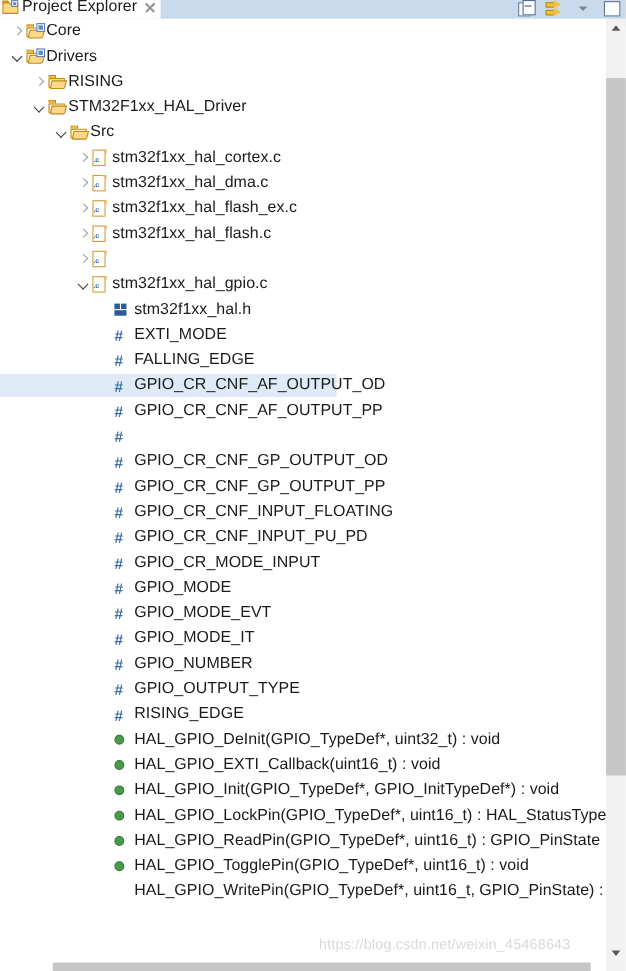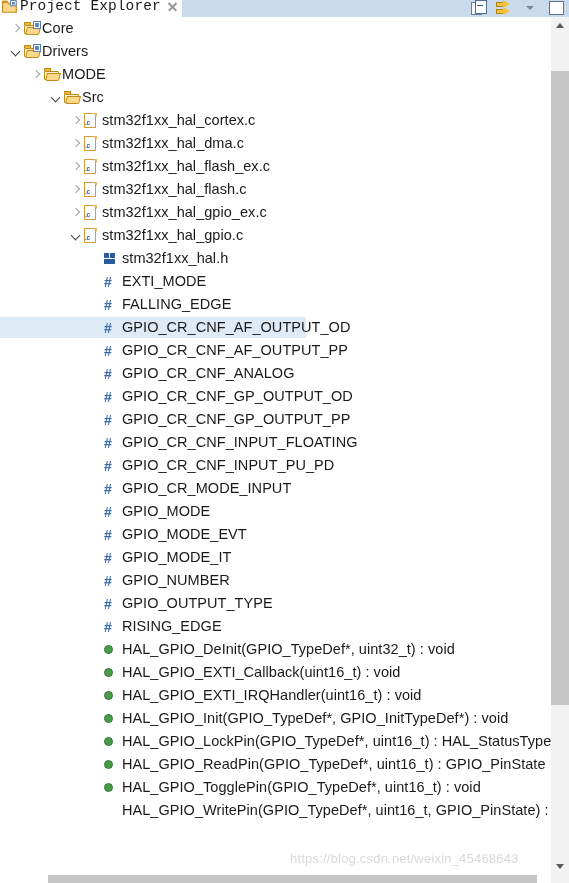--- a/index.html
+++ b/index.html
@@ -7,21 +7,20 @@
     width:569px;height:883px;overflow:hidden;position:relative;
     background:#ffffff;
     font-family:"Liberation Sans","DejaVu Sans",sans-serif;
     -webkit-font-smoothing:antialiased;
   }
 
   
   .view-header{
     position:absolute;left:0;top:0;width:569px;height:24px;
     background:#c9daec;
-    font-family:Liberation Mono, monospace;
   }
   .tab{
     position:absolute;left:0;top:-4px;height:21px;
     background:#ffffff;
     display:flex;align-items:center;
     padding:0 4px 0 2px;
     border-top-right-radius:3px;
   }
   .tab-icon{
     width:15px;height:13px;position:relative;flex:0 0 auto;margin-right:3px;
@@ -315,32 +314,44 @@
       <div class="row">
         <span style="width:28px;flex:0 0 auto"></span>
         <span class="twisty closed"></span>
         <span class="icon">
           <span class="fld">
             <span class="tabtop"></span>
             <span class="body"></span>
             <span class="open"></span>
           </span>
         </span>
-        <span class="label">MODE</span>
-      </div>
-      <div class="row">
-        <span style="width:48px;flex:0 0 auto"></span>
+        <span class="label">RISING</span>
+      </div>
+      <div class="row">
+        <span style="width:28px;flex:0 0 auto"></span>
         <span class="twisty open"></span>
         <span class="icon">
           <span class="fld">
             <span class="tabtop"></span>
             <span class="body"></span>
             <span class="open"></span>
           </span>
         </span>
+        <span class="label">STM32F1xx_HAL_Driver</span>
+      </div>
+      <div class="row">
+        <span style="width:48px;flex:0 0 auto"></span>
+        <span class="twisty open"></span>
+        <span class="icon">
+          <span class="fld">
+            <span class="tabtop"></span>
+            <span class="body"></span>
+            <span class="open"></span>
+          </span>
+        </span>
         <span class="label">Src</span>
       </div>
       <div class="row">
         <span style="width:68px;flex:0 0 auto"></span>
         <span class="twisty closed"></span>
         <span class="icon">
           <span class="cfile">
             <span class="page"></span>
             <span class="corner"></span>
             <span class="c">.c</span>
@@ -387,21 +398,20 @@
       <div class="row">
         <span style="width:68px;flex:0 0 auto"></span>
         <span class="twisty closed"></span>
         <span class="icon">
           <span class="cfile">
             <span class="page"></span>
             <span class="corner"></span>
             <span class="c">.c</span>
           </span>
         </span>
-        <span class="label">stm32f1xx_hal_gpio_ex.c</span>
       </div>
       <div class="row">
         <span style="width:68px;flex:0 0 auto"></span>
         <span class="twisty open"></span>
         <span class="icon">
           <span class="cfile">
             <span class="page"></span>
             <span class="corner"></span>
             <span class="c">.c</span>
           </span>
@@ -452,21 +462,20 @@
           <span class="macro">#</span>
         </span>
         <span class="label">GPIO_CR_CNF_AF_OUTPUT_PP</span>
       </div>
       <div class="row">
         <span style="width:88px;flex:0 0 auto"></span>
         <span class="twisty"></span>
         <span class="icon">
           <span class="macro">#</span>
         </span>
-        <span class="label">GPIO_CR_CNF_ANALOG</span>
       </div>
       <div class="row">
         <span style="width:88px;flex:0 0 auto"></span>
         <span class="twisty"></span>
         <span class="icon">
           <span class="macro">#</span>
         </span>
         <span class="label">GPIO_CR_CNF_GP_OUTPUT_OD</span>
       </div>
       <div class="row">
@@ -557,28 +566,20 @@
         </span>
         <span class="label">HAL_GPIO_DeInit(GPIO_TypeDef*, uint32_t) : void</span>
       </div>
       <div class="row">
         <span style="width:88px;flex:0 0 auto"></span>
         <span class="twisty"></span>
         <span class="icon">
           <span class="method"></span>
         </span>
         <span class="label">HAL_GPIO_EXTI_Callback(uint16_t) : void</span>
-      </div>
-      <div class="row">
-        <span style="width:88px;flex:0 0 auto"></span>
-        <span class="twisty"></span>
-        <span class="icon">
-          <span class="method"></span>
-        </span>
-        <span class="label">HAL_GPIO_EXTI_IRQHandler(uint16_t) : void</span>
       </div>
       <div class="row">
         <span style="width:88px;flex:0 0 auto"></span>
         <span class="twisty"></span>
         <span class="icon">
           <span class="method"></span>
         </span>
         <span class="label">HAL_GPIO_Init(GPIO_TypeDef*, GPIO_InitTypeDef*) : void</span>
       </div>
       <div class="row">

